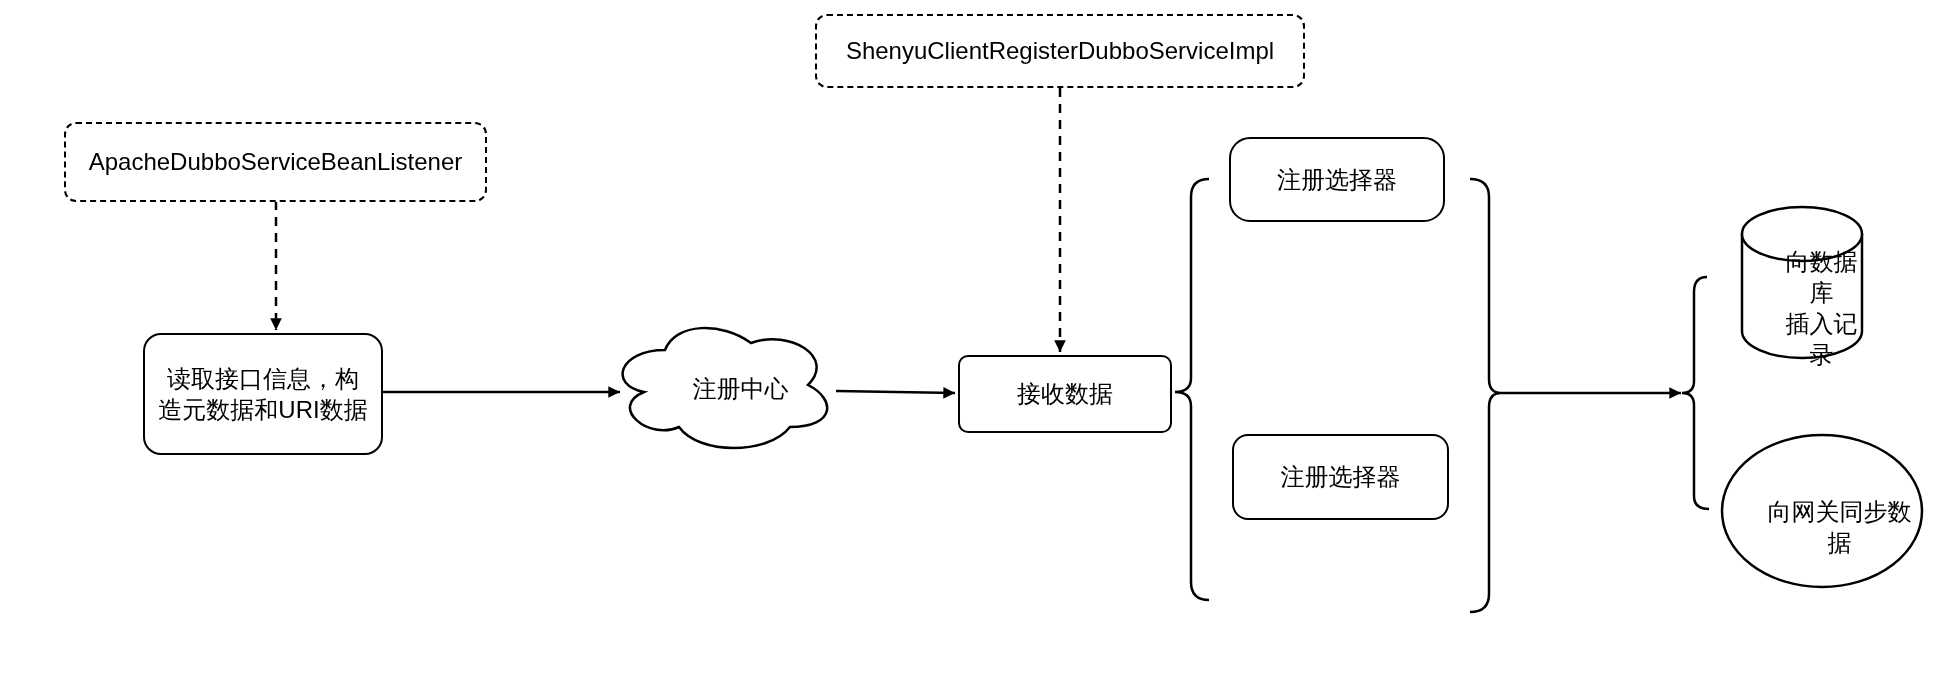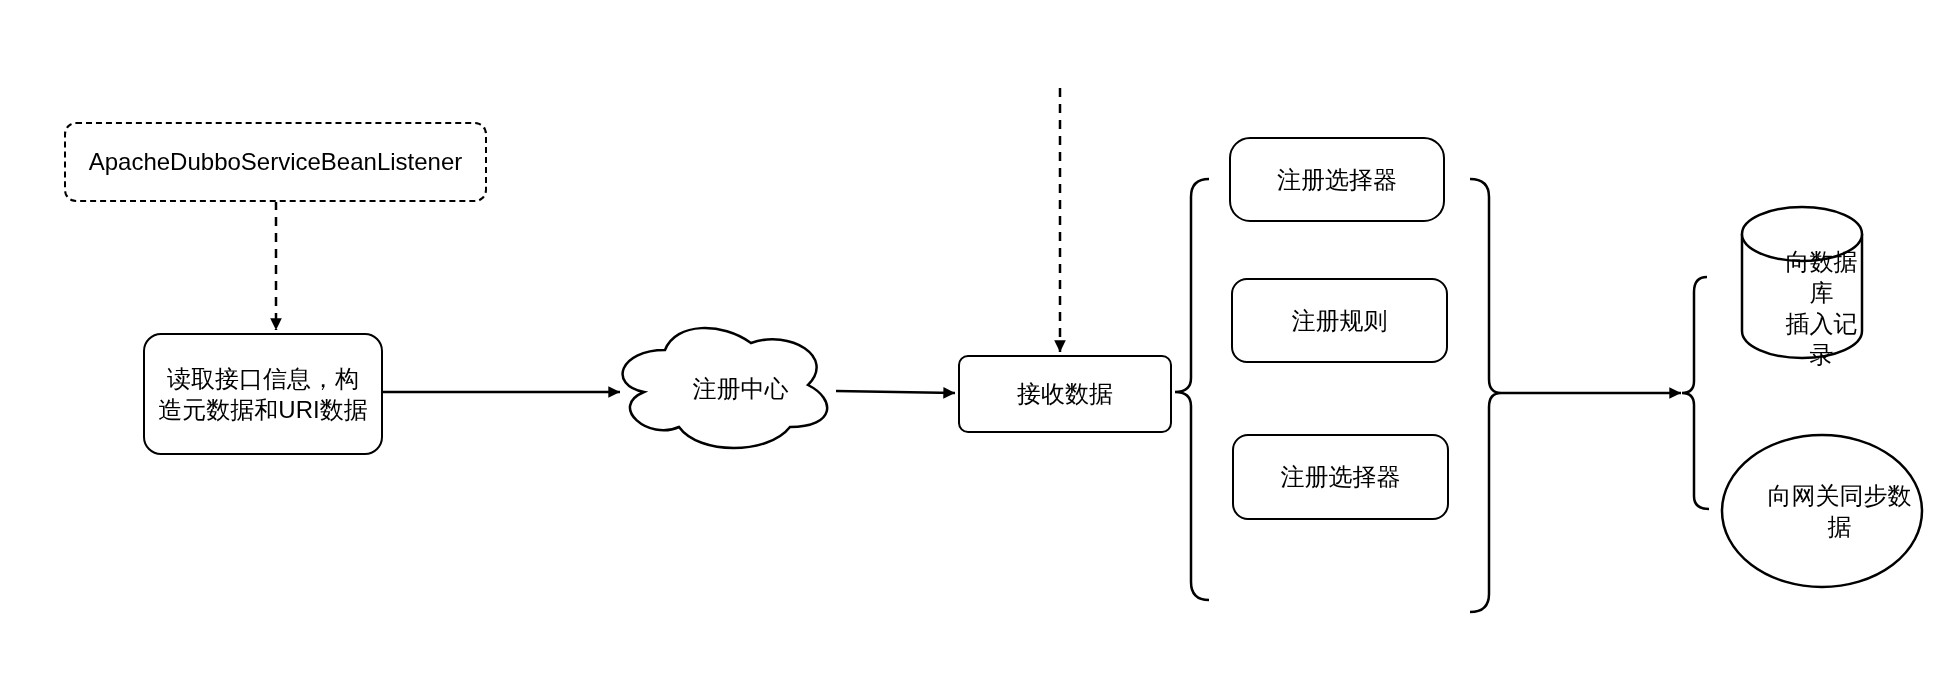--- a/index.html
+++ b/index.html
@@ -51,21 +51,21 @@
   #n-listener  { left: 64px;   top: 122px; width: 423px; height: 80px;  }
   #n-impl      { left: 815px;  top: 14px;  width: 490px; height: 74px;  }
   #n-read      { left: 143px;  top: 333px; width: 240px; height: 122px; border-radius: 18px; }
   #n-receive   { left: 958px;  top: 355px; width: 214px; height: 78px; border-radius: 10px;  }
   #n-selector  { left: 1229px; top: 137px; width: 216px; height: 85px; border-radius: 21px;  }
   #n-rule      { left: 1231px; top: 278px; width: 217px; height: 85px;  }
   #n-metadata  { left: 1232px; top: 434px; width: 217px; height: 86px;  }
   #n-uri       { left: 1230px; top: 593px; width: 220px; height: 86px;  }
   #n-cloud-lbl { left: 635px;  top: 371px; width: 172px; height: 36px;  }
   #n-db-lbl    { left: 1744px; top: 268px; width: 116px; height: 80px;  }
-  #n-gw-lbl    { left: 1724px; top: 483px; width: 192px; height: 56px;  }
+  #n-gw-lbl    { left: 1724px; top: 499px; width: 192px; height: 56px;  }
 </style>
 </head>
 <body>
 
 <div id="canvas">
 
   <svg id="shapes" width="1956" height="699" viewBox="0 0 1956 699">
     <defs>
       <marker id="arrowhead" viewBox="0 0 12 12" refX="11" refY="6" markerWidth="16" markerHeight="14" markerUnits="userSpaceOnUse" orient="auto-start-reverse">
         <path d="M1,1 L11,6 L1,11 Z" fill="#000000"></path>
@@ -97,33 +97,33 @@
 
     <path d="M1742,234 L1742,331 A60,27 0 0 0 1862,331 L1862,234" fill="#ffffff" stroke="#000" stroke-width="2.5"></path>
     <ellipse cx="1802" cy="234" rx="60" ry="27" fill="#ffffff" stroke="#000" stroke-width="2.5"></ellipse>
 
     <ellipse cx="1822" cy="511" rx="100" ry="76" fill="#ffffff" stroke="#000" stroke-width="2.5"></ellipse>
   </svg>
 
   <div id="n-listener" class="node dashed-box">
     <span>ApacheDubboServiceBeanListener</span>
   </div>
+  <div id="n-impl" class="node dashed-box">
+    <span>ShenyuClientRegisterDubboServiceImpl</span>
+  </div>
 
   <div id="n-read" class="node solid-box">
     <span>读取接口信息，构
 造元数据和URI数据</span>
   </div>
   <div id="n-receive" class="node solid-box">
     <span>接收数据</span>
   </div>
   <div id="n-selector" class="node solid-box">
     <span>注册选择器</span>
-  </div>
-  <div id="n-rule" class="node solid-box">
-    <span>注册规则</span>
   </div>
   <div id="n-metadata" class="node solid-box">
     <span>注册选择器</span>
   </div>
 
   <div id="n-cloud-lbl" class="node label-only">
     <span>注册中心</span>
   </div>
   <div id="n-db-lbl" class="node label-only">
     <span>向数据库

